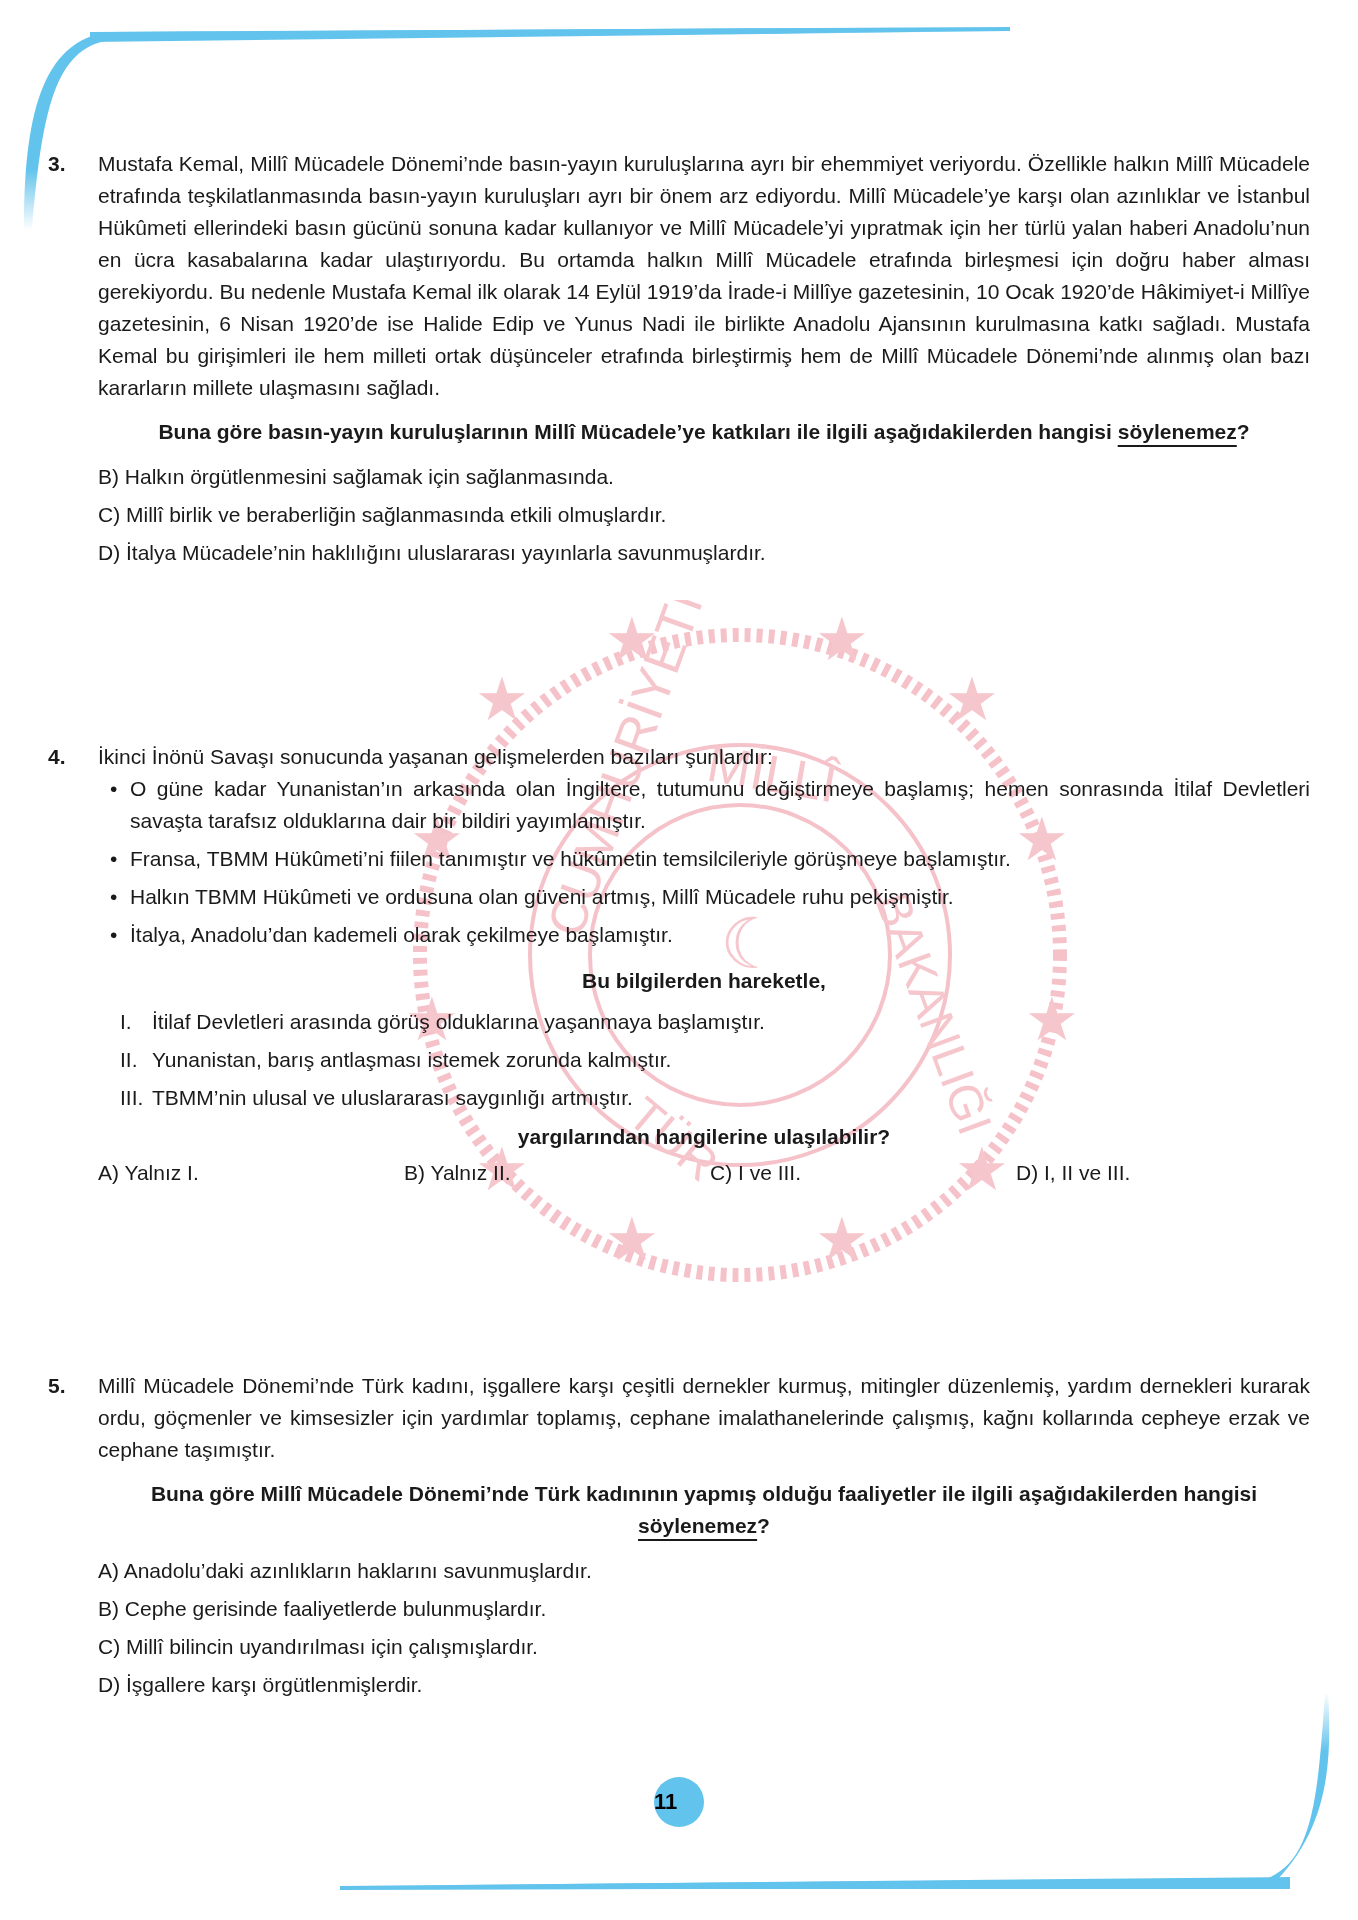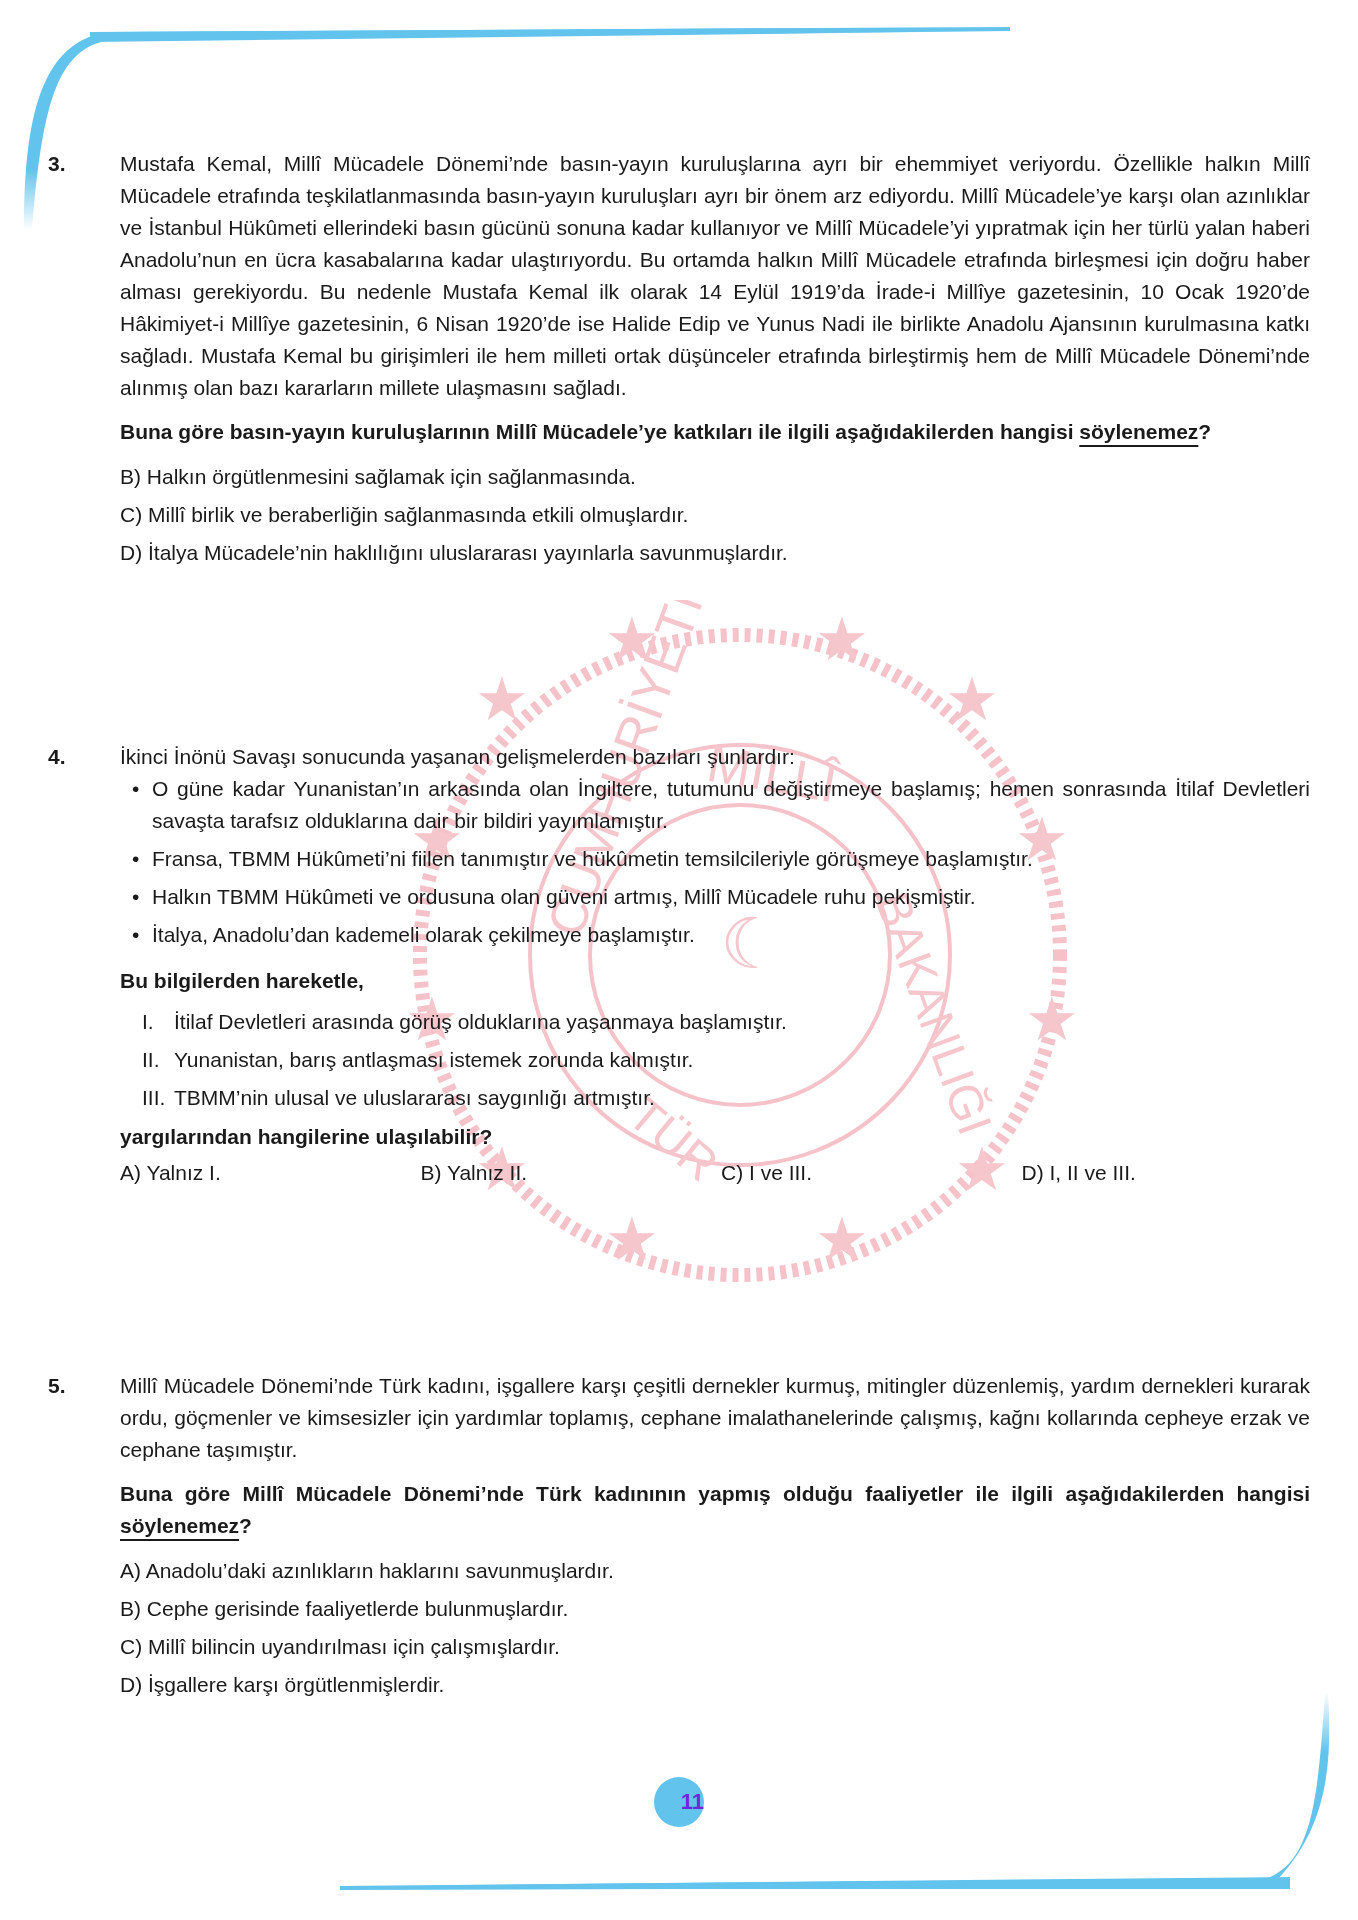--- a/index.html
+++ b/index.html
@@ -38,29 +38,30 @@
       line-height: 32px;
     }
     .q-num {
       position: absolute;
       left: 0;
       top: 0;
       font-weight: bold;
       width: 40px;
     }
     .q-body {
-      margin-left: 72px;
+      margin-left: 50px;
     }
     .para {
       text-align: justify;
       margin: 0;
     }
     .stem {
       font-weight: bold;
       margin: 12px 0 10px 0;
+      text-align: center;
     }
     .stem u, .neg {
       text-decoration: underline;
       text-decoration-thickness: 2px;
       text-underline-offset: 6px;
     }
     .opt {
       margin: 0;
       line-height: 38px;
     }
@@ -101,25 +102,25 @@
       width: 294px;
     }
     .page-badge {
       position: absolute;
       left: 654px;
       top: 1777px;
       width: 50px;
       height: 50px;
       border-radius: 50%;
       background: #62c3ec;
-      color: #6d28d9;
+      color: #000000;
       font-weight: bold;
       font-size: 22px;
       line-height: 50px;
-      text-align: right;
+      text-align: left;
     }
   </style>
 </head>
 <body>
 
 <svg class="frame-svg" viewBox="0 0 1358 1920" xmlns="http://www.w3.org/2000/svg">
   <defs>
     <linearGradient id="topFade" x1="0" y1="0" x2="1" y2="0">
       <stop offset="0" stop-color="#62c3ec"></stop>
       <stop offset="0.75" stop-color="#62c3ec"></stop>

